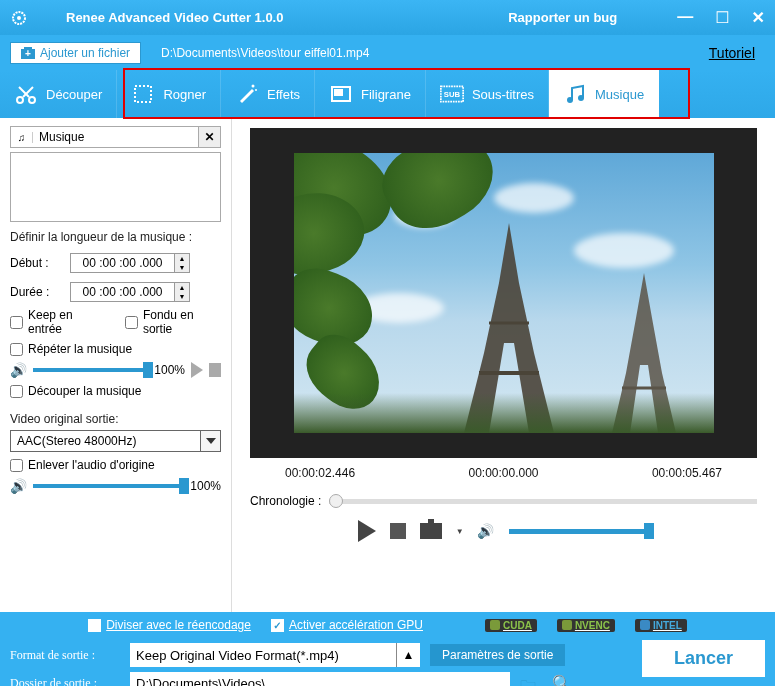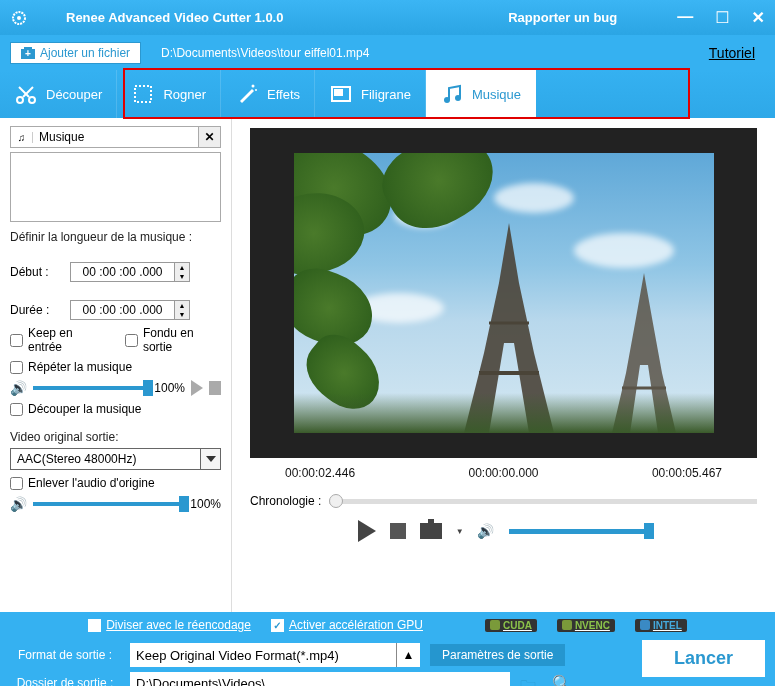--- a/index.html
+++ b/index.html
@@ -24,21 +24,21 @@
 
 .main { display: flex; height: 494px; }
 .left-panel { width: 232px; padding: 8px 10px; background: #fff; border-right: 1px solid #ddd; }
 .music-input { display: flex; align-items: center; border: 1px solid #aaa; height: 22px; }
 .music-input .mi-icon { width: 22px; display: flex; align-items: center; justify-content: center; border-right: 1px solid #ccc; font-size: 10px; }
 .music-input .mi-text { flex: 1; padding: 0 6px; font-size: 12px; }
 .music-input .mi-close { width: 22px; height: 20px; background: #eee; display: flex; align-items: center; justify-content: center; font-weight: bold; cursor: pointer; border-left: 1px solid #aaa; }
 .music-list { border: 1px solid #aaa; height: 70px; margin-top: 4px; background: #fff; }
 
 .lp-label { font-size: 12px; margin-top: 8px; color: #222; }
-.lp-row { display: flex; align-items: center; margin-top: 18px; gap: 10px; }
+.lp-row { display: flex; align-items: center; margin-top: 9px; gap: 10px; }
 .lp-row label { width: 50px; font-size: 12px; }
 .time-input { display: flex; align-items: center; border: 1px solid #999; width: 120px; }
 .time-input .ti-text { flex: 1; padding: 2px 4px; font-size: 12px; text-align: center; }
 .time-input .spinner { width: 15px; display: flex; flex-direction: column; border-left: 1px solid #999; }
 .time-input .spinner span { height: 9px; font-size: 7px; line-height: 9px; text-align: center; background: #eee; cursor: pointer; }
 
 .check-row { display: flex; align-items: center; gap: 5px; margin-top: 6px; font-size: 12px; }
 .check-row input { width: 13px; height: 13px; }
 
 .vol-row { display: flex; align-items: center; gap: 6px; margin-top: 6px; }
@@ -75,21 +75,21 @@
 .bottombar { background: #35b1f1; padding: 6px 10px 10px; }
 .bb-checks { display: flex; gap: 20px; align-items: center; justify-content: center; font-size: 12px; color: #fff; margin-bottom: 6px; text-decoration: underline; }
 .bb-checks .cbox { width: 13px; height: 13px; background: #fff; display: inline-flex; align-items: center; justify-content: center; color: #2b98d0; font-size: 10px; font-weight: bold; }
 .badge { padding: 1px 5px; border-radius: 2px; font-size: 10px; font-weight: bold; display: inline-flex; align-items: center; gap: 3px; }
 .badge.cuda { background: #333; color: #8bc34a; margin-left: 42px; }
 .badge.nvenc { background: #333; color: #8bc34a; }
 .badge.intel { background: #333; color: #44aadd; }
 .badge-dot { width: 10px; height: 10px; border-radius: 2px; }
 
 .bb-row { display: flex; align-items: center; gap: 10px; margin-top: 5px; font-size: 12px; color: #fff; }
-.bb-row .lbl { width: 110px; text-align: center; }
+.bb-row .lbl { width: 110px; text-align: left; font-family: Liberation Serif, serif; }
 .bb-select { flex: 0 0 290px; background: #fff; color: #000; display: flex; align-items: center; height: 24px; }
 .bb-select .bs-text { flex: 1; padding: 0 6px; font-size: 13px; }
 .bb-select .bs-arrow { width: 24px; height: 100%; border-left: 1px solid #888; display: flex; align-items: center; justify-content: center; }
 .params-btn { background: #2596cf; color: #fff; padding: 4px 12px; border: none; cursor: pointer; font-size: 12px; }
 .launch-btn { background: #fff; color: #2b98d0; border: none; padding: 8px 32px; font-size: 18px; font-weight: bold; cursor: pointer; }
 .path-input { flex: 0 0 380px; background: #fff; color: #000; padding: 3px 6px; font-size: 13px; height: 22px; display: flex; align-items: center; }
 .folder-ico { width: 22px; height: 16px; color: #2b98d0; font-size: 16px; cursor: pointer; }
 .search-ico { width: 20px; color: #2b98d0; font-size: 16px; font-weight: bold; cursor: pointer; }
 
 svg { display: block; }
@@ -158,20 +158,29 @@
   </div>
   <div class="tool-item">
     <span class="tool-icon">
         <svg width="24" height="24" viewBox="0 0 24 24" fill="none" stroke="#fff" stroke-width="2">
           <rect x="3" y="5" width="18" height="14"></rect>
           <rect x="6" y="8" width="7" height="5" fill="#fff"></rect>
         </svg>
       </span>
     <span>Filigrane</span>
   </div>
+  <div class="tool-item">
+    <span class="tool-icon">
+        <svg width="28" height="20" viewBox="0 0 28 20">
+          <rect x="1" y="1" width="26" height="18" fill="none" stroke="#fff" stroke-width="2" stroke-dasharray="2 1"></rect>
+          <text x="14" y="14" font-size="9" fill="#fff" text-anchor="middle" font-weight="bold">SUB</text>
+        </svg>
+      </span>
+    <span>Sous-titres</span>
+  </div>
   <div class="tool-item active">
     <span class="tool-icon">
         <svg width="24" height="24" viewBox="0 0 24 24" fill="#2b98d0">
           <path d="M9 18 V6 L20 4 V16" stroke="#2b98d0" stroke-width="2" fill="none"></path>
           <circle cx="7" cy="18" r="3"></circle>
           <circle cx="18" cy="16" r="3"></circle>
         </svg>
       </span>
     <span>Musique</span>
   </div>

